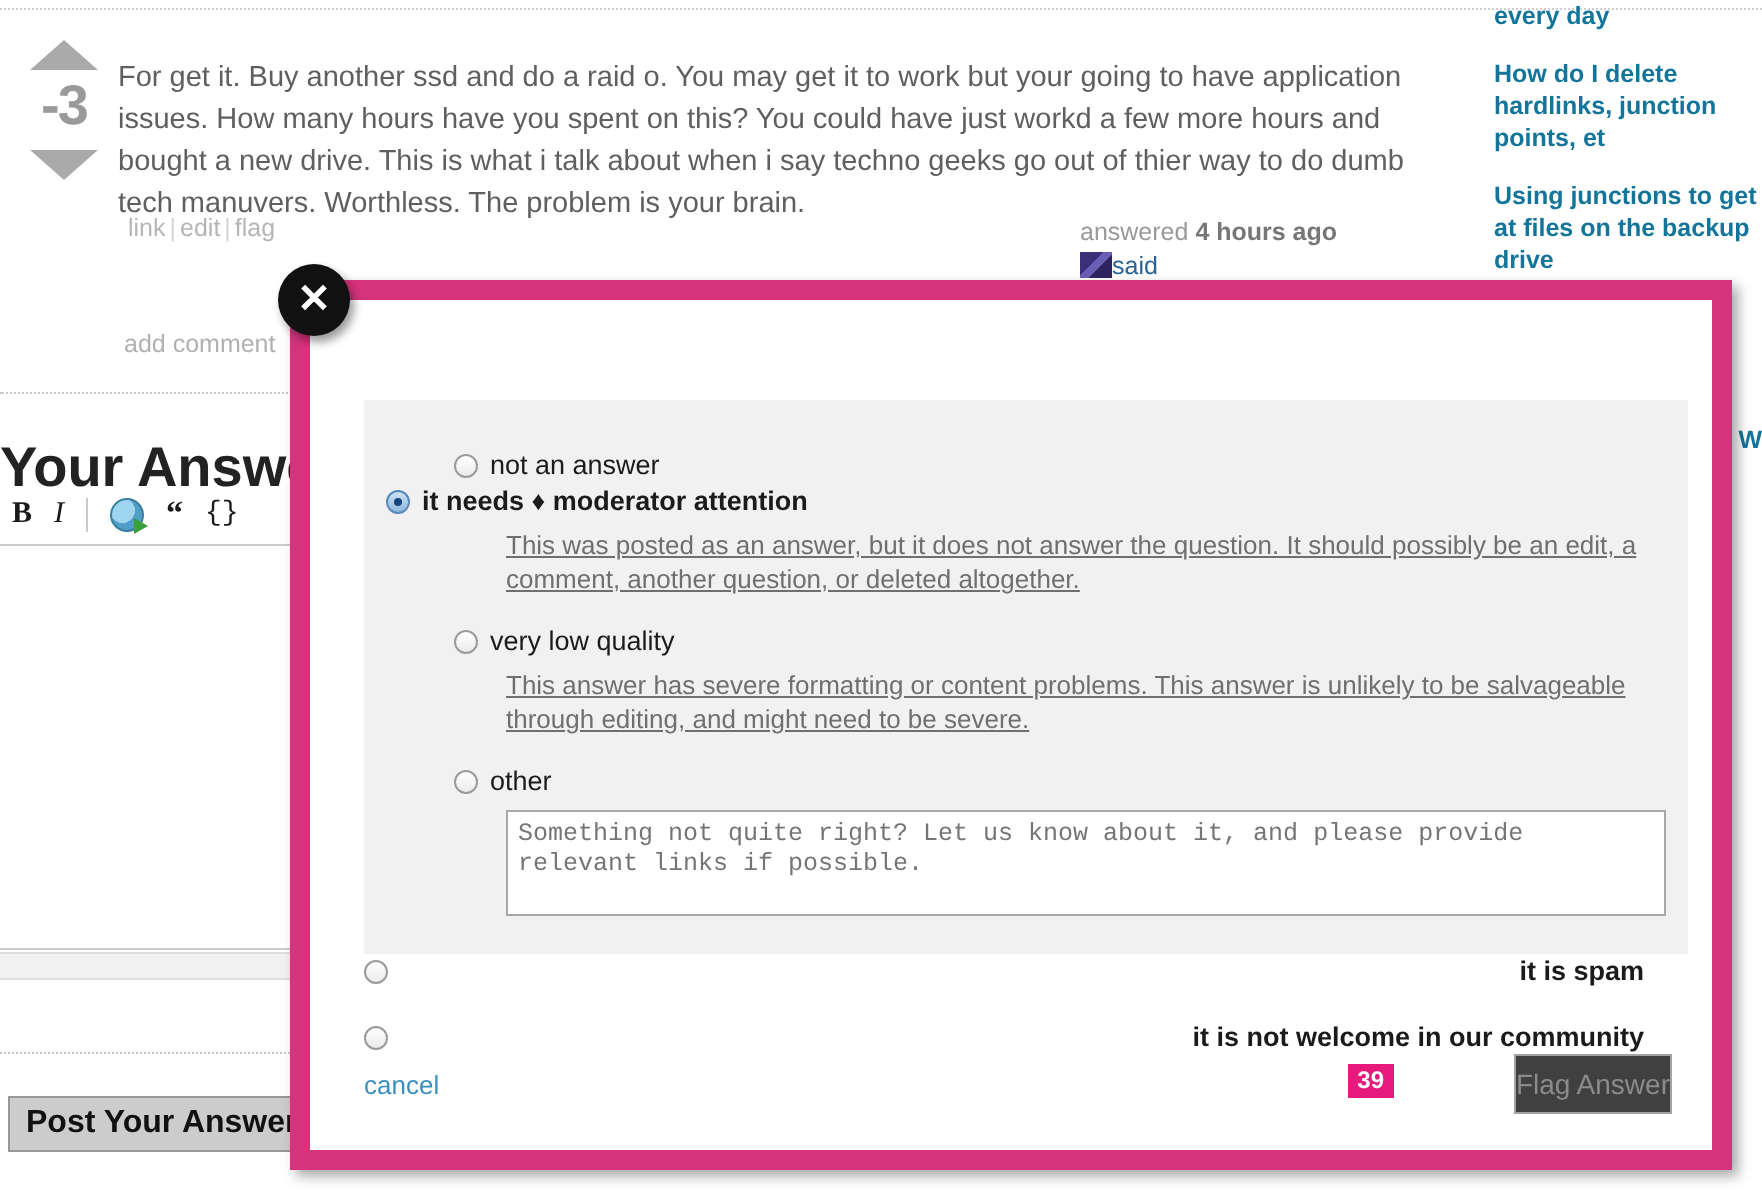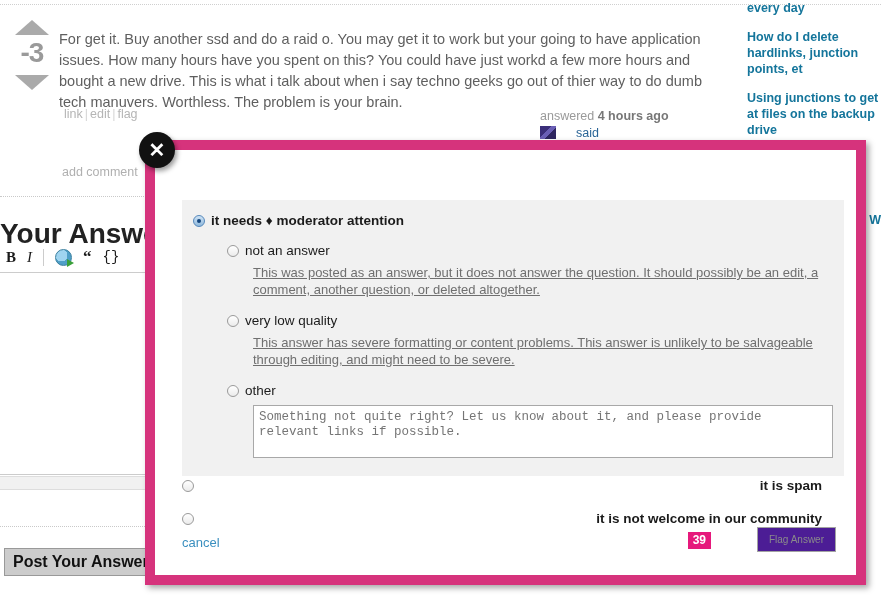--- a/index.html
+++ b/index.html
@@ -76,21 +76,21 @@
     color: #9a9a9a;
   }
   .answered-line b { color: #777777; }
 
   .user-row {
     position: absolute;
     left: 540px; top: 126px;
     font-size: 12.5px;
     display: flex;
     align-items: flex-start;
-    gap: 20px;
+    gap: 0;
   }
   .user-avatar {
     width: 16px; height: 13px;
     background:
       linear-gradient(135deg,#3b2f7a 0 40%, #6a5fb5 40% 60%, #2e2560 60% 100%);
   }
   .user-row a { color: #2a6496; text-decoration: none; }
 
   .add-comment {
     position: absolute;
@@ -324,46 +324,46 @@
   .cancel-link {
     position: absolute;
     left: 0; top: 8px;
     font-size: 13px;
     color: #3a8fbf;
     text-decoration: none;
     cursor: pointer;
   }
   .flag-counter {
     position: absolute;
-    right: 125px; top: 5px;
+    right: 139px; top: 5px;
     display: flex;
     align-items: center;
     gap: 19px;
     white-space: nowrap;
   }
   .flag-badge {
     background: #e6197c;
     color: #ffffff;
     font-size: 12px;
     font-weight: bold;
     padding: 2px 5px;
     line-height: 13px;
   }
   .flag-counter-text {
     font-size: 13px;
     color: #9a9a9a;
   }
   .flag-btn {
     position: absolute;
     right: 0; top: 0;
-    padding: 6px 11px;
-    background: #4c1d95;
+    padding: 6px 0;
+    background: #404040;
     border: 1px solid #a3a3a3;
     color: #8b8b8b;
-    font-size: 10px;
+    font-size: 14px;
     font-family: "Liberation Sans", sans-serif;
     cursor: default;
   }
 </style>
 </head>
 <body>
 
 <div id="page">
 
   <div class="top-rule"></div>
@@ -423,28 +423,28 @@
   </div>
 
   <div class="modal">
     <div class="modal-inner">
 
       <div class="close-btn">✕</div>
 
 
       <div class="options-panel">
 
+        <div class="opt-row sub">
+          <span class="radio"></span>
+          <span>not an answer</span>
+        </div>
+
         <div class="opt-row primary">
           <span class="radio checked"></span>
           <span>it needs ♦ moderator attention</span>
-        </div>
-
-        <div class="opt-row sub">
-          <span class="radio"></span>
-          <span>not an answer</span>
         </div>
         <div class="opt-desc">This was posted as an answer, but it does not answer the question. It should possibly be an edit, a comment, another question, or deleted altogether.</div>
 
         <div class="opt-row sub">
           <span class="radio"></span>
           <span>very low quality</span>
         </div>
         <div class="opt-desc">This answer has severe formatting or content problems. This answer is unlikely to be salvageable through editing, and might need to be severe.</div>
 
         <div class="opt-row sub">

